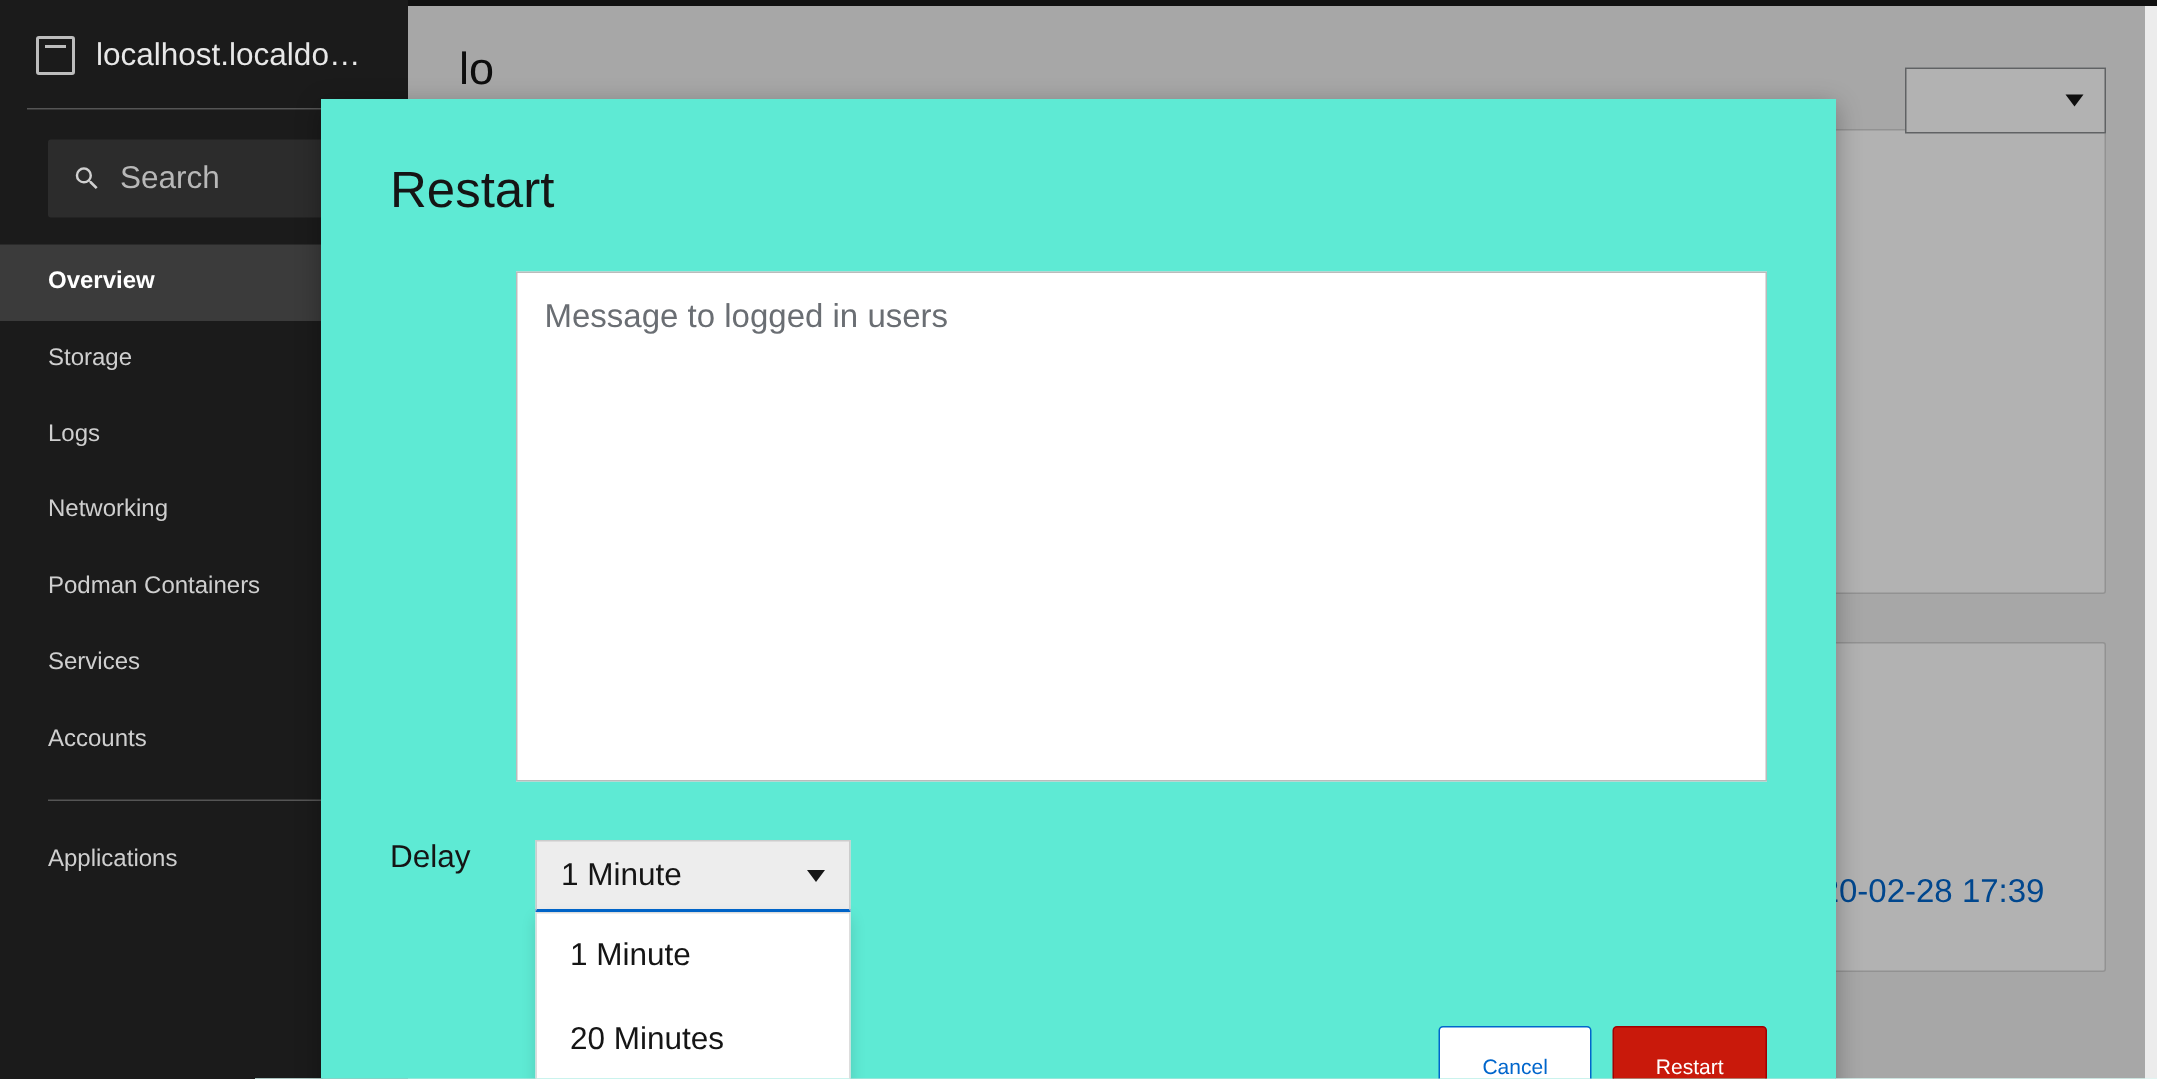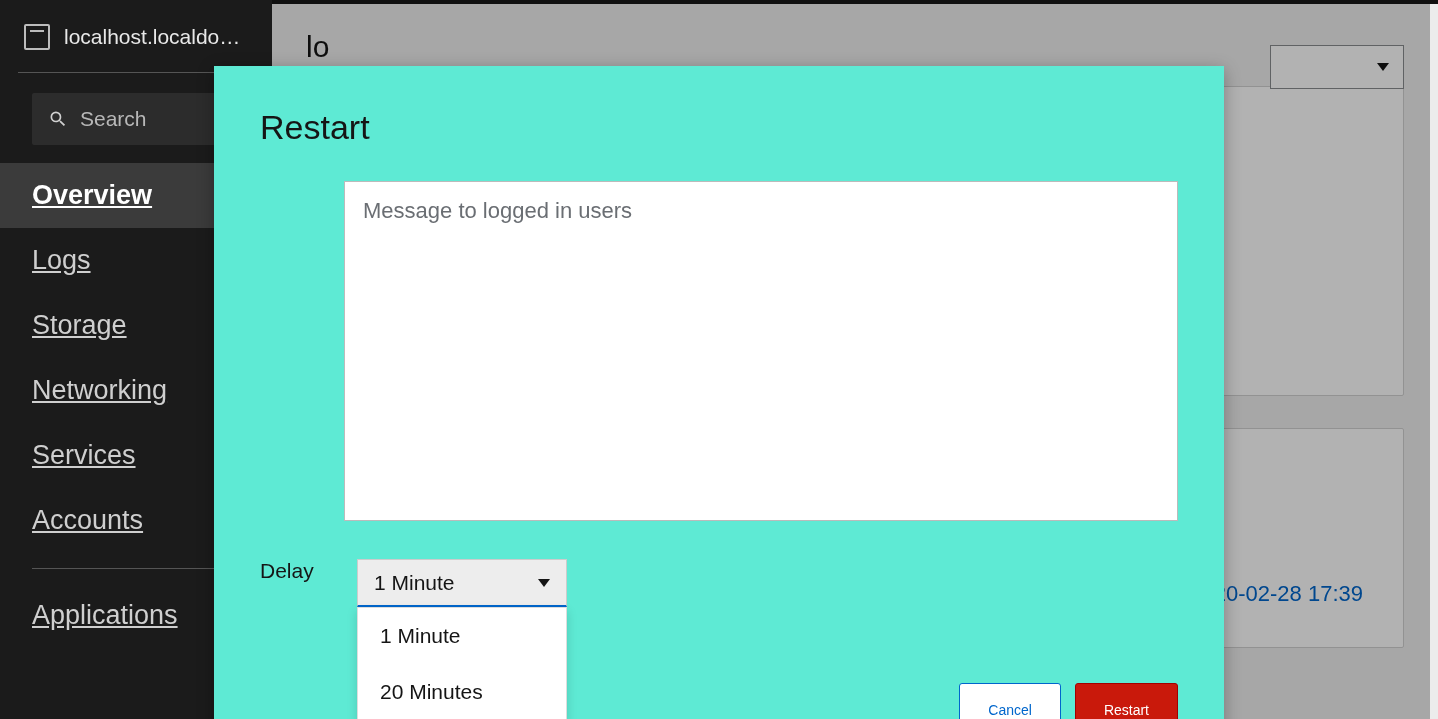--- a/index.html
+++ b/index.html
@@ -14,21 +14,21 @@
   .host-row { display:flex; align-items:center; gap:14px; padding:0 24px 22px 24px; }
   .host-icon { width:26px; height:26px; border:2px solid #bdbdbd; border-radius:2px; position:relative; flex-shrink:0;}
   .host-icon::before { content:""; position:absolute; top:4px; left:4px; right:4px; height:2px; background:#bdbdbd;}
   .host-name { font-size:21px; color:#e8e8e8; white-space:nowrap; overflow:hidden; text-overflow:ellipsis; }
   .host-under { margin:0 18px 20px 18px; border-bottom:1px solid #555; }
   
   .search-box { margin:0 32px 18px 32px; background:#2c2c2c; height:52px; display:flex; align-items:center; padding:0 16px; gap:12px; border-radius:2px;}
   .search-box svg { width:20px; height:20px; fill:#d0d0d0; }
   .search-txt { font-size:21px; color:#b8b8b8; }
   
-  .nav-item { padding:15px 32px; font-size:27px; color:#cfcfcf; cursor:pointer; line-height:1.3;text-decoration:underline;}
+  .nav-item { padding:15px 32px; font-size:16px; color:#cfcfcf; cursor:pointer; line-height:1.3;}
   .nav-item.active { background:#3b3b3b; color:#fff; font-weight:600; }
   .nav-sep { margin:14px 32px; border-bottom:1px solid #555; }
   
   .main { flex:1; background:#f0f0f0; position:relative; padding:30px 34px; }
   .main h1 { font-size:30px; font-weight:400; color:#151515; margin-bottom:22px;}
   .card { background:#fff; border:1px solid #d2d2d2; border-radius:2px; }
   .card.top { height:310px; margin-bottom:32px;}
   .card.bottom { height:220px; padding:40px;}
   
   .bottom-grid { display:flex; justify-content:space-between; align-items:flex-end; height:100%; }
@@ -76,23 +76,24 @@
       <span class="host-name">localhost.localdo…</span>
     </div>
     <div class="host-under"></div>
     <div class="search-box">
       <svg viewBox="0 0 24 24">
           <path d="M15.5 14h-.79l-.28-.27A6.471 6.471 0 0 0 16 9.5 6.5 6.5 0 1 0 9.5 16c1.61 0 3.09-.59 4.23-1.57l.27.28v.79l5 4.99L20.49 19l-4.99-5zm-6 0C7.01 14 5 11.99 5 9.5S7.01 5 9.5 5 14 7.01 14 9.5 11.99 14 9.5 14z"></path>
         </svg>
       <span class="search-txt">Search</span>
     </div>
     <div class="nav-item active">Overview</div>
+    <div class="nav-item">Storage</div>
     <div class="nav-item">Logs</div>
-    <div class="nav-item">Storage</div>
     <div class="nav-item">Networking</div>
+    <div class="nav-item">Podman Containers</div>
     <div class="nav-item">Services</div>
     <div class="nav-item">Accounts</div>
     <div class="nav-sep"></div>
     <div class="nav-item">Applications</div>
   </div>
 
   <div class="main">
     <h1>lo</h1>
     <div class="dropdown-btn">
       <span class="caret"></span>

